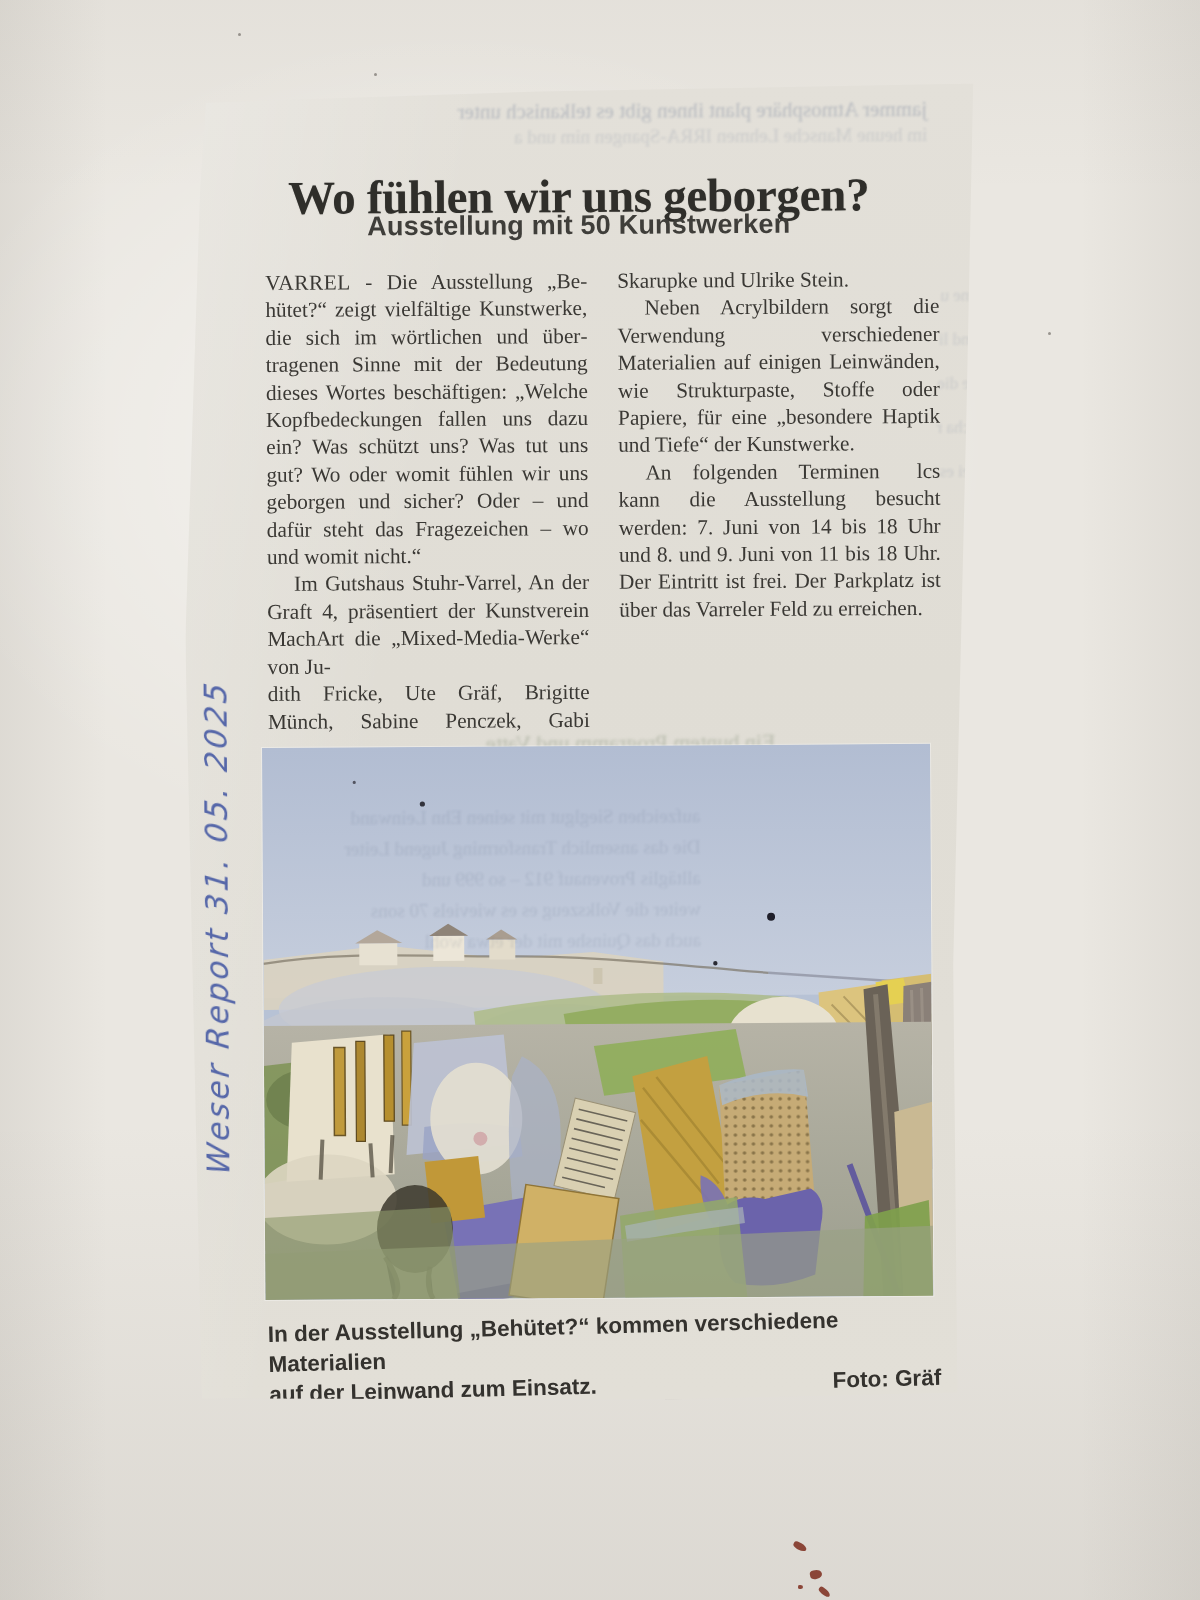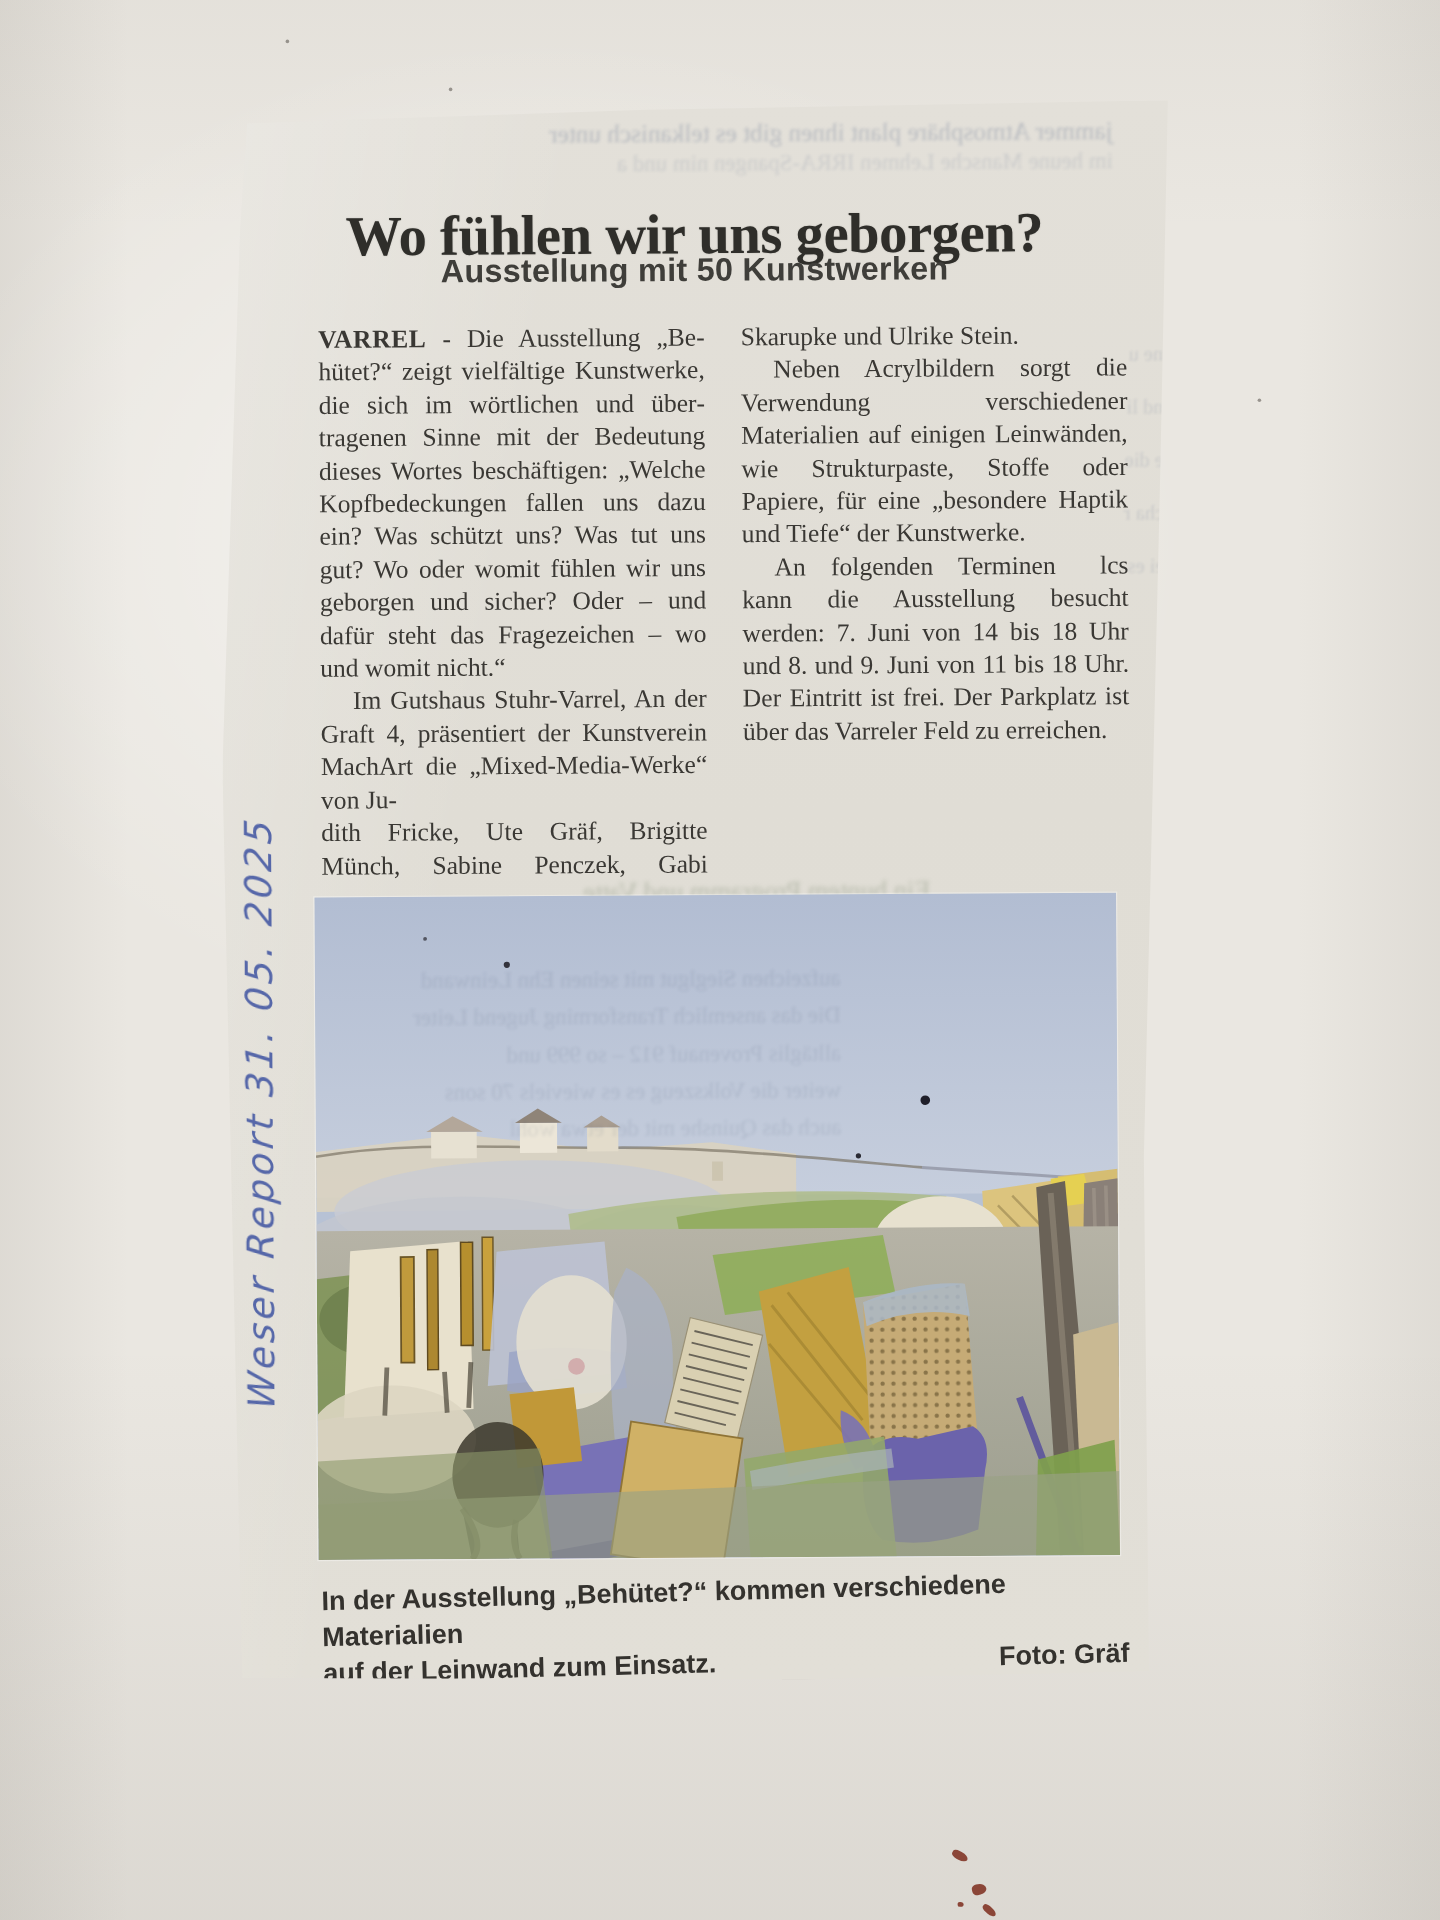--- a/index.html
+++ b/index.html
@@ -49,21 +49,21 @@
     color:#3f3e3a;letter-spacing:0.2px;
   }
   .cols{
     position:absolute;left:82px;top:182px;width:674px;height:478px;
     column-count:2;column-gap:30px;column-fill:auto;
     font-size:21.3px;line-height:27.4px;color:#3a3834;
     text-align:justify;hyphens:auto;
   }
   .cols p{margin:0;}
   .cols p.ind{text-indent:27px;}
-  .dateline{font-weight:700;letter-spacing:0.5px;}
+  .dateline{font-weight:400;letter-spacing:0.5px;}
   .byline{float:right;padding-left:10px;}
 
   
   .hand-wrap{position:absolute;left:30px;top:845px;width:0;height:0;}
   .hand{
     position:absolute;left:-380px;top:-24px;width:760px;text-align:center;
     transform:rotate(-90deg) skewX(-7deg);
     font-family:"DejaVu Sans",sans-serif;font-style:italic;
     font-size:31px;color:#4a5da5;letter-spacing:3px;opacity:.92;
     filter:blur(0.2px);

